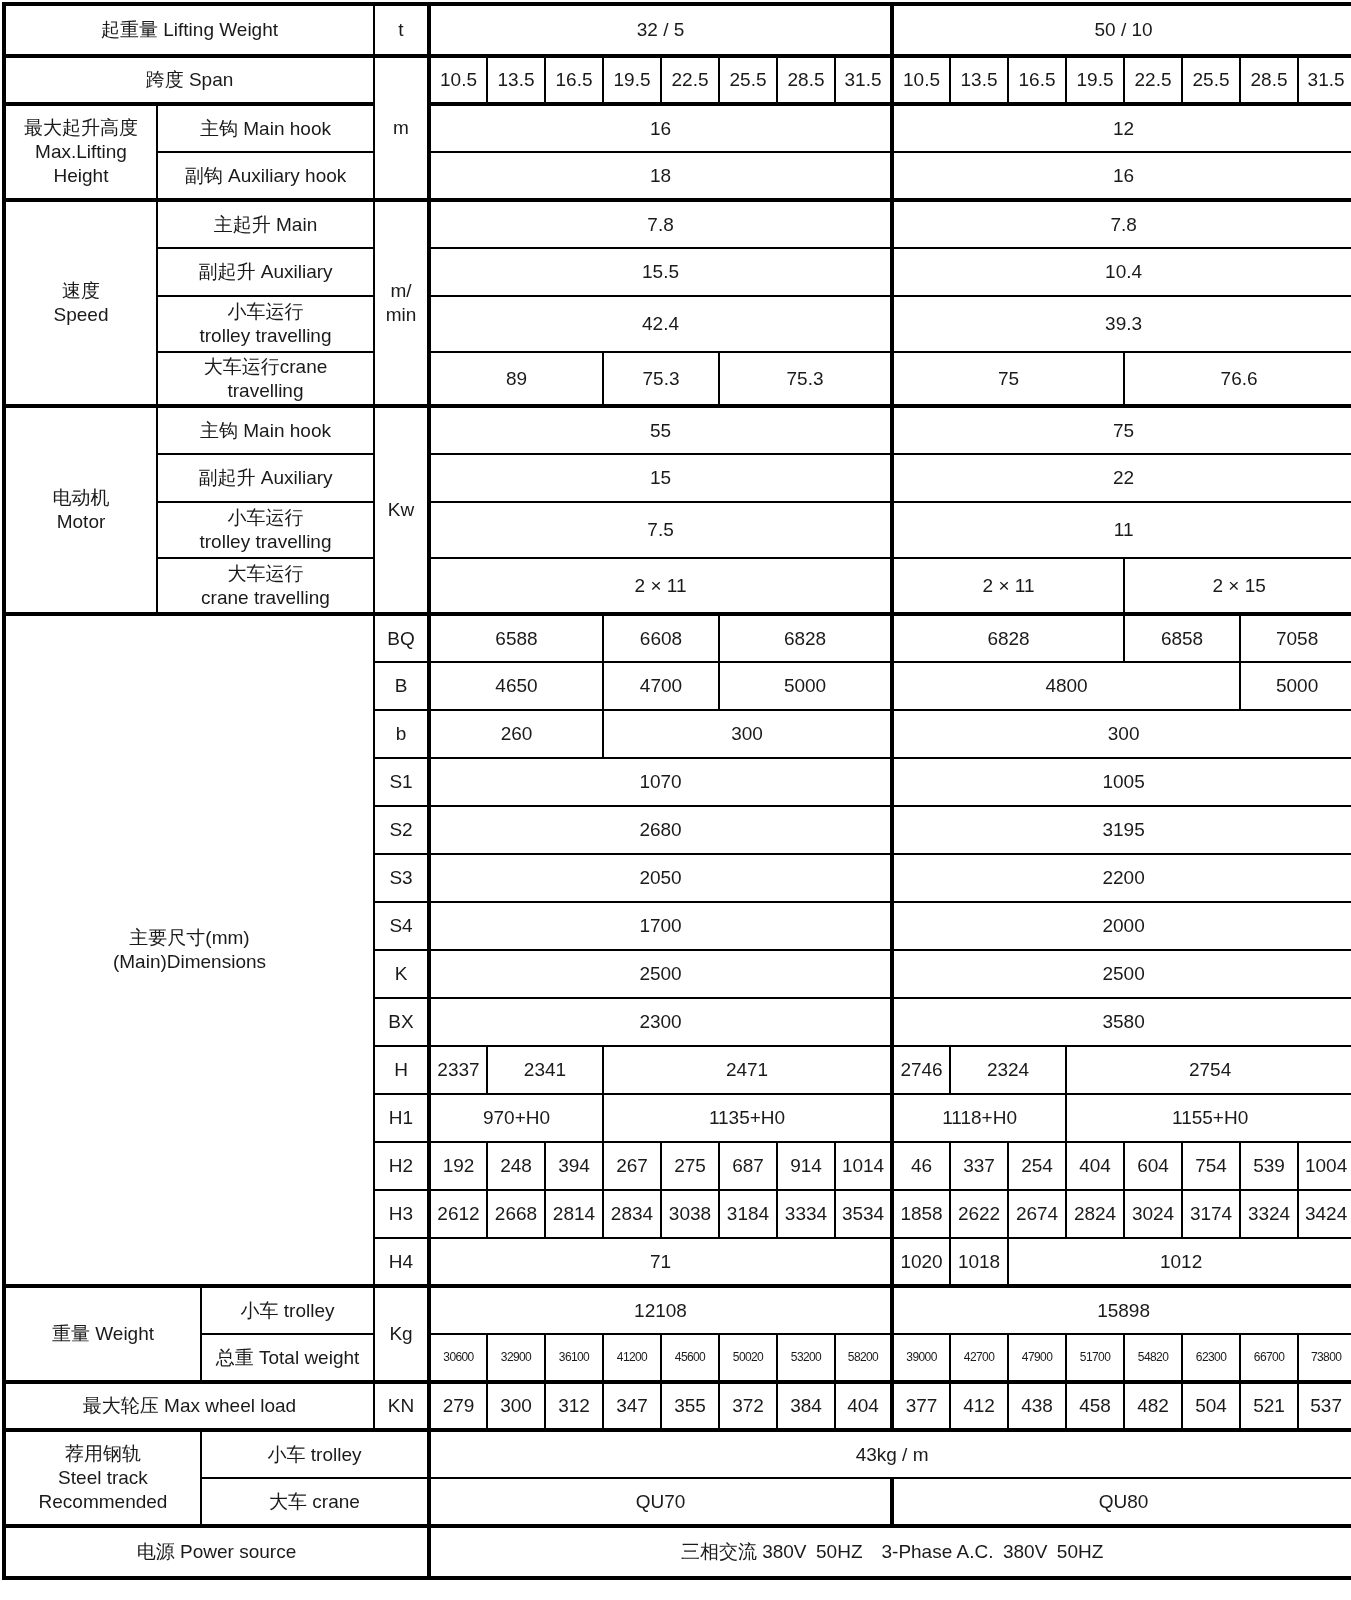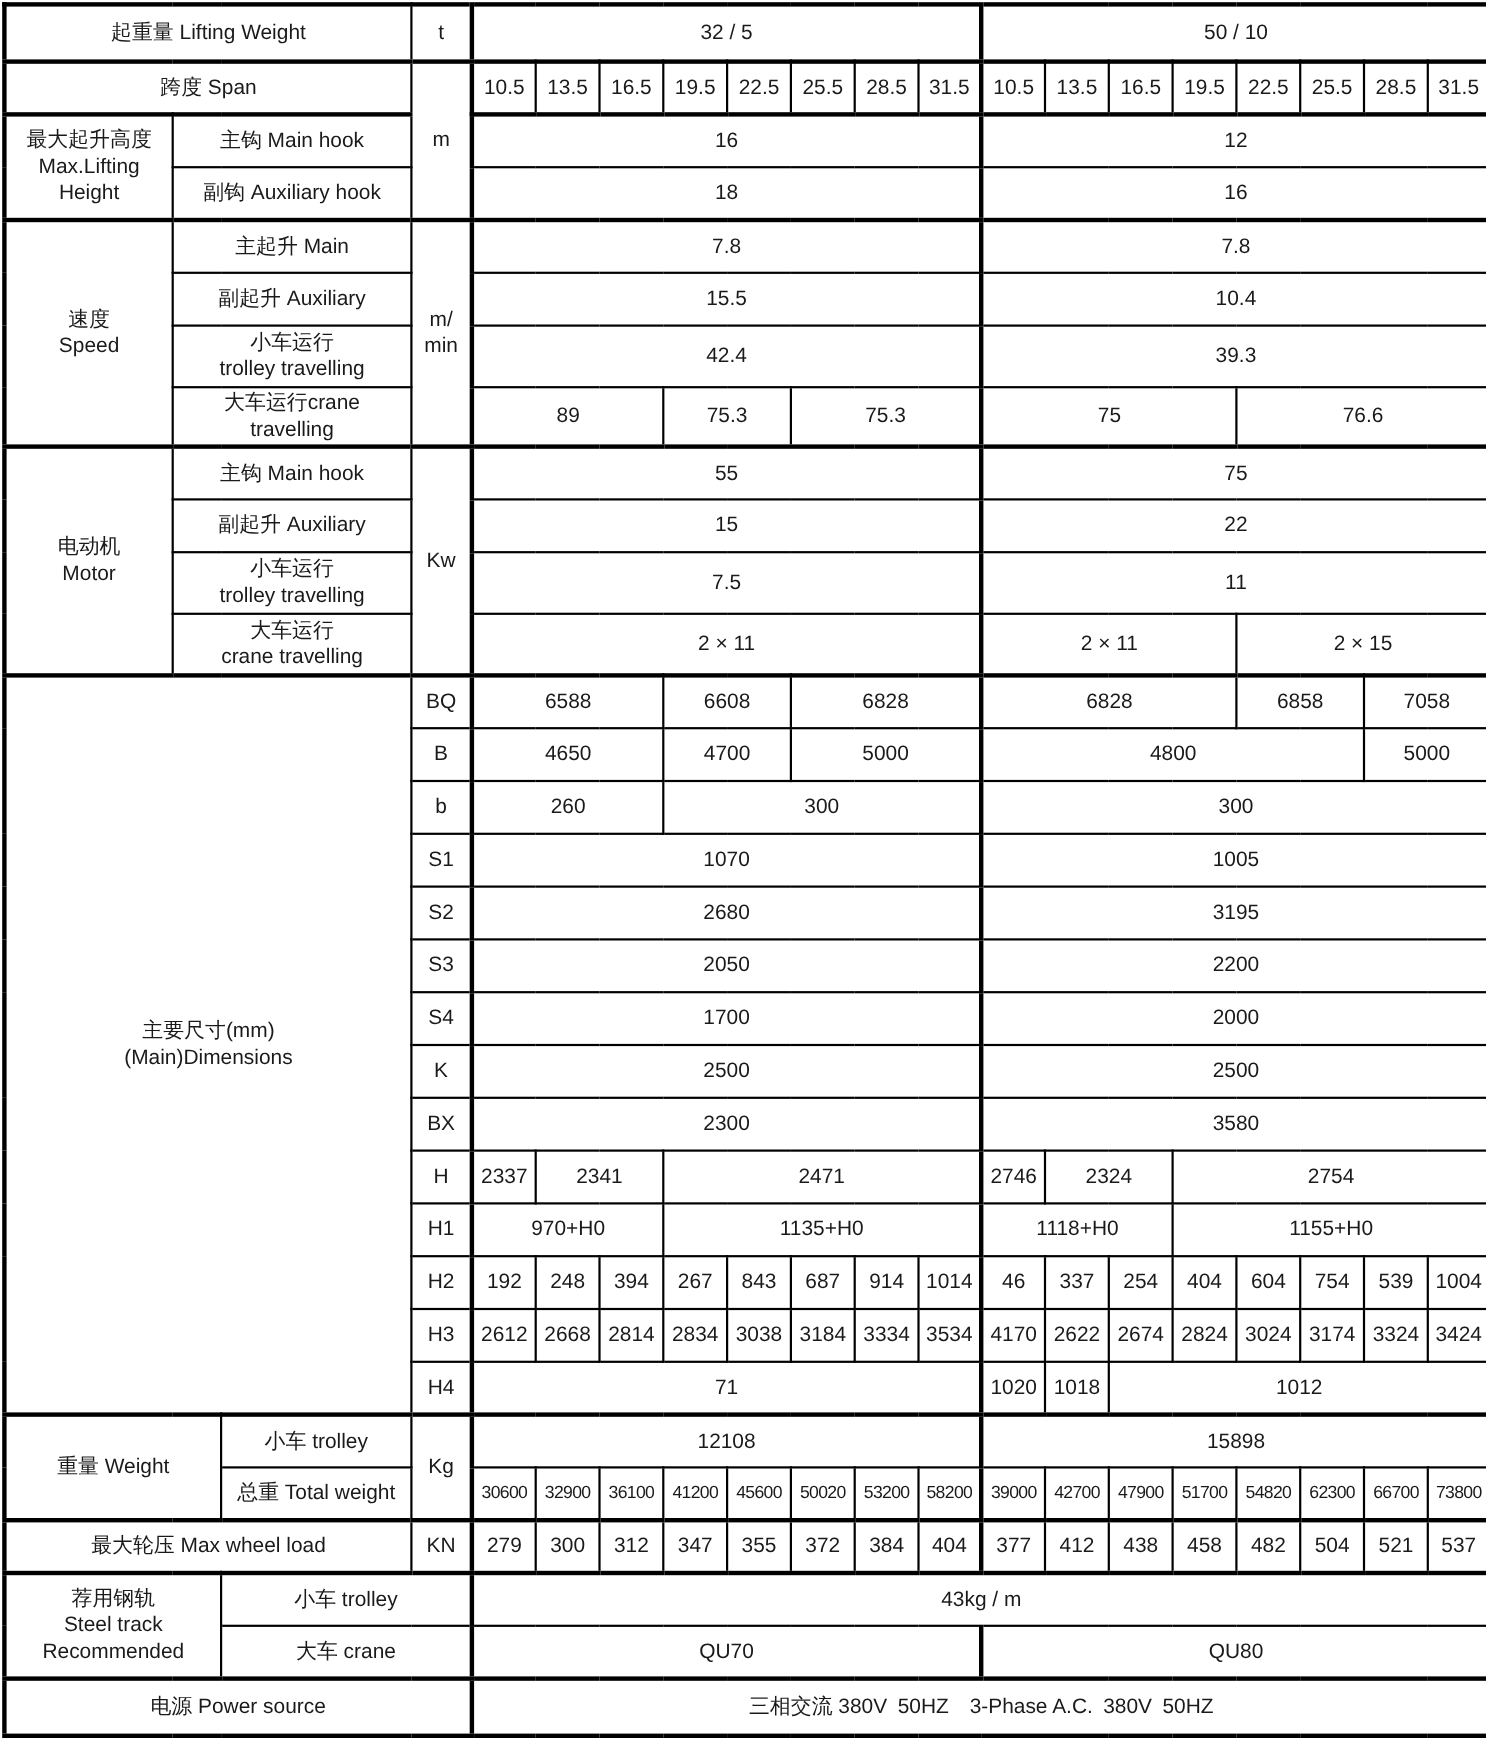--- a/index.html
+++ b/index.html
@@ -34,21 +34,21 @@
     font-size:19px;
     line-height:1.25;
     padding:0 1px;
     overflow:hidden;
     color:var(--text);
   }
   
   table.spec td.tb{ border-bottom-width:4px; }
   table.spec td.tl{ border-left-width:4px; }
   
-  table.spec td.sm{ font-size:16px; letter-spacing:-0.6px; }
+  table.spec td.sm{ font-size:12px; letter-spacing:-0.6px; }
 </style>
 </head>
 <body>
 
 <div class="sheet">
   <table class="spec">
     <colgroup>
         <col style="width: 153px;">
         <col style="width: 44px;">
         <col style="width: 173px;">
@@ -235,21 +235,21 @@
           <td colspan="5">1135+H0</td>
           <td colspan="3" class="tl">1118+H0</td>
           <td colspan="5">1155+H0</td>
         </tr>
         <tr style="height: 48px;">
           <td>H2</td>
           <td class="tl">192</td>
           <td>248</td>
           <td>394</td>
           <td>267</td>
-          <td>843</td>
+          <td>275</td>
           <td>687</td>
           <td>914</td>
           <td>1014</td>
           <td class="tl">46</td>
           <td>337</td>
           <td>254</td>
           <td>404</td>
           <td>604</td>
           <td>754</td>
           <td>539</td>
@@ -258,21 +258,21 @@
         <tr style="height: 48px;">
           <td>H3</td>
           <td class="tl">2612</td>
           <td>2668</td>
           <td>2814</td>
           <td>2834</td>
           <td>3038</td>
           <td>3184</td>
           <td>3334</td>
           <td>3534</td>
-          <td class="tl">4170</td>
+          <td class="tl">1858</td>
           <td>2622</td>
           <td>2674</td>
           <td>2824</td>
           <td>3024</td>
           <td>3174</td>
           <td>3324</td>
           <td>3424</td>
         </tr>
         <tr style="height: 48px;">
           <td class="tb">H4</td>

